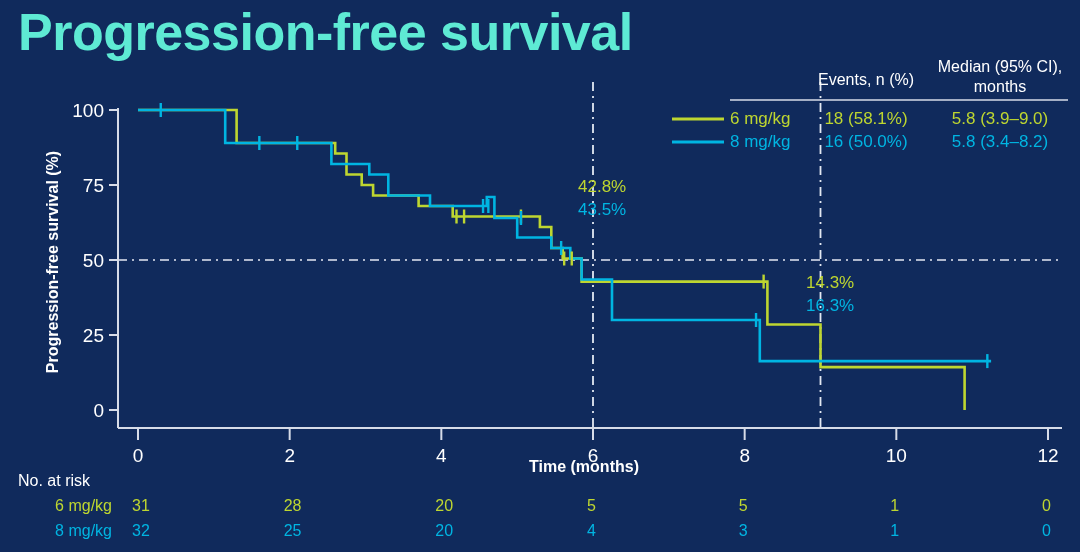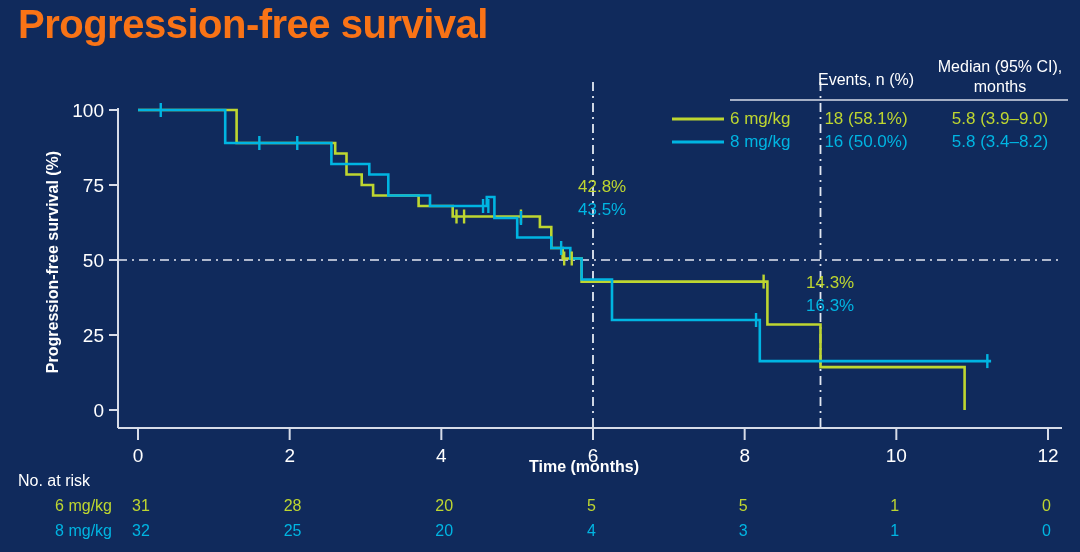--- a/index.html
+++ b/index.html
@@ -20,24 +20,24 @@
     position: absolute;
     left: 0; top: 0;
     width: 1080px;
     height: 552px;
     background: #102a5c;
   }
   #chart-title {
     position: absolute;
     left: 18px;
     top: 2px;
-    font-size: 40px;
+    font-size: 52px;
     font-weight: bold;
     letter-spacing: -0.5px;
-    color: #f97316;
+    color: #5eead4;
     white-space: nowrap;
   }
   svg#km-plot {
     position: absolute;
     left: 0;
     top: 0;
     width: 1080px;
     height: 552px;
     overflow: visible;
   }

